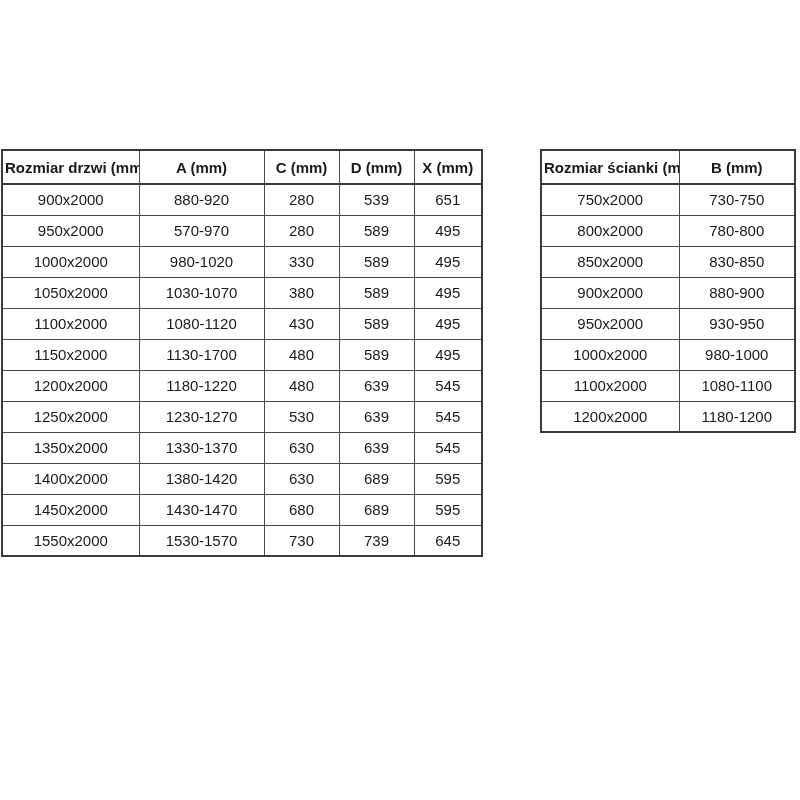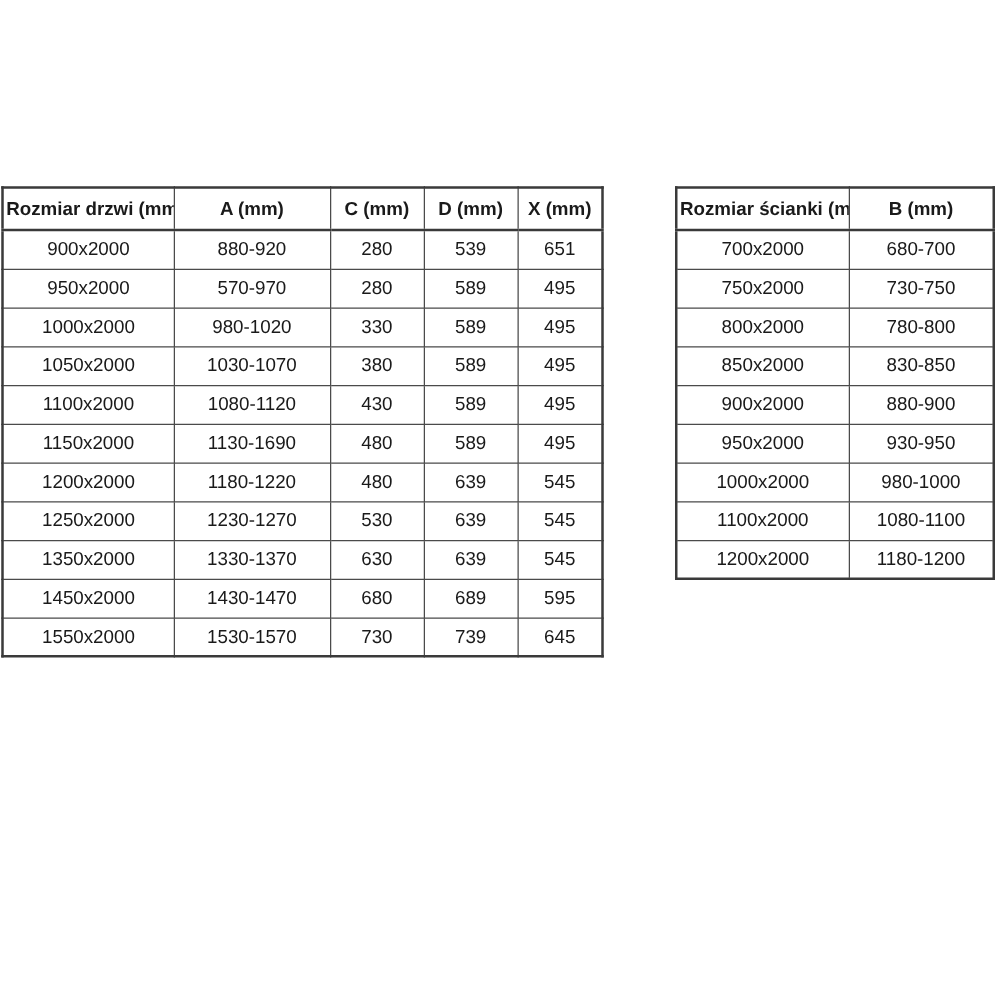--- a/index.html
+++ b/index.html
@@ -100,21 +100,21 @@
         </tr>
         <tr>
           <td>1100x2000</td>
           <td>1080-1120</td>
           <td>430</td>
           <td>589</td>
           <td>495</td>
         </tr>
         <tr>
           <td>1150x2000</td>
-          <td>1130-1690</td>
+          <td>1130-1700</td>
           <td>480</td>
           <td>589</td>
           <td>495</td>
         </tr>
         <tr>
           <td>1200x2000</td>
           <td>1180-1220</td>
           <td>480</td>
           <td>639</td>
           <td>545</td>
@@ -127,20 +127,27 @@
           <td>545</td>
         </tr>
         <tr>
           <td>1350x2000</td>
           <td>1330-1370</td>
           <td>630</td>
           <td>639</td>
           <td>545</td>
         </tr>
         <tr>
+          <td>1400x2000</td>
+          <td>1380-1420</td>
+          <td>630</td>
+          <td>689</td>
+          <td>595</td>
+        </tr>
+        <tr>
           <td>1450x2000</td>
           <td>1430-1470</td>
           <td>680</td>
           <td>689</td>
           <td>595</td>
         </tr>
         <tr>
           <td>1550x2000</td>
           <td>1530-1570</td>
           <td>730</td>
@@ -156,24 +163,20 @@
         <col>
     </colgroup>
   <thead>
         <tr>
           <th>Rozmiar ścianki (mm)</th>
           <th>B (mm)</th>
         </tr>
       </thead>
       <tbody>
         <tr>
-          <td>700x2000</td>
-          <td>680-700</td>
-        </tr>
-        <tr>
           <td>750x2000</td>
           <td>730-750</td>
         </tr>
         <tr>
           <td>800x2000</td>
           <td>780-800</td>
         </tr>
         <tr>
           <td>850x2000</td>
           <td>830-850</td>

